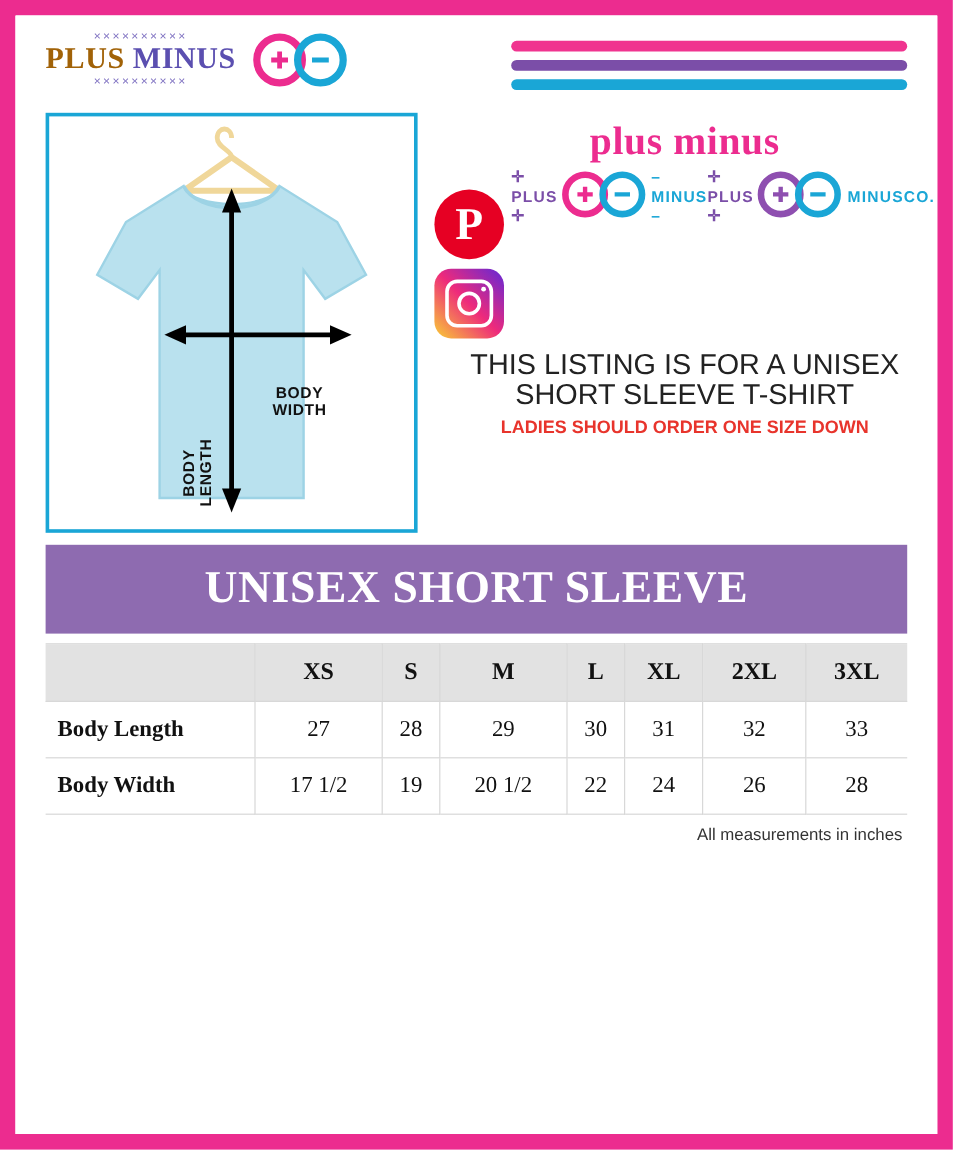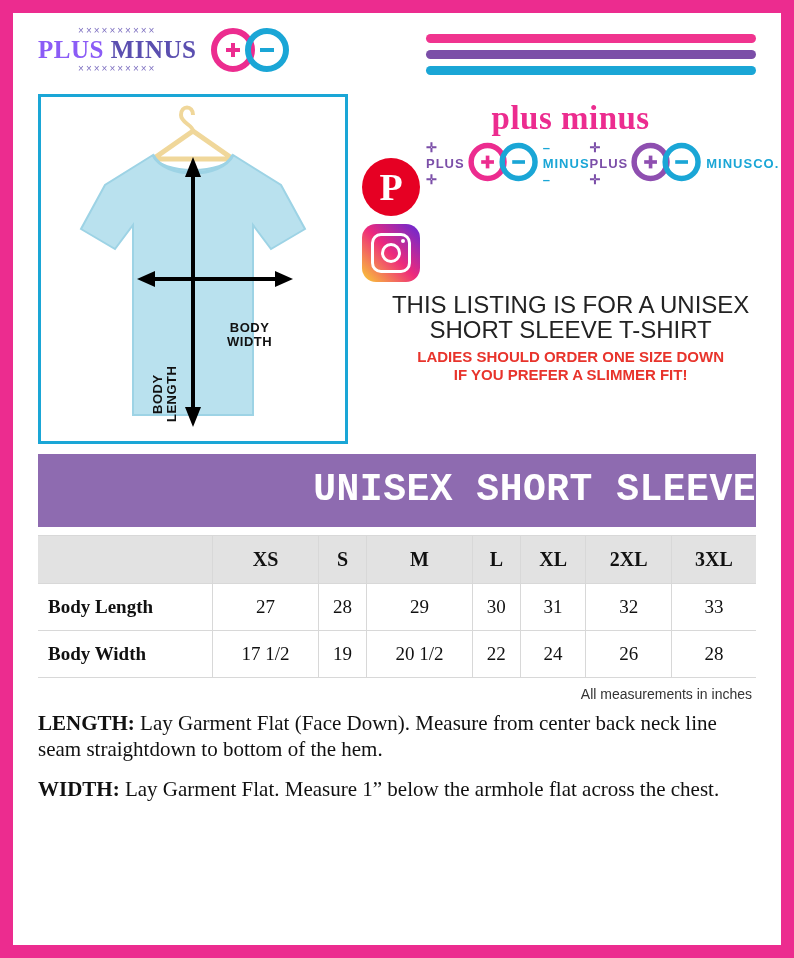--- a/index.html
+++ b/index.html
@@ -62,21 +62,21 @@
     line-height: 10px;
     font-family: "Liberation Sans", sans-serif;
   }
   .brand-words {
     font-family: "Liberation Serif", serif;
     font-weight: bold;
     font-size: 25px;
     letter-spacing: 0.5px;
     line-height: 28px;
   }
-  .brand-plus { color: #8b5cf6; }
+  .brand-plus { color: #a16207; }
   .brand-minus { color: #5b4fb0; }
 
   
   .infinity {
     position: relative;
     width: 84px;
     height: 46px;
   }
   .infinity svg { display: block; }
 
@@ -244,26 +244,26 @@
     color: #e8342c;
     line-height: 18px;
     font-family: "Liberation Sans", sans-serif;
   }
 
   
   .banner {
     margin: 10px 22px 0 22px;
     background: #8e6bb0;
     color: #ffffff;
-    text-align: right;
+    text-align: center;
     font-size: 38px;
     font-weight: bold;
     letter-spacing: 0.5px;
     padding: 14px 0 16px 0;
-    font-family: Liberation Mono, monospace;
+    font-family: Liberation Serif, serif;
   }
 
   
   .table-wrap {
     margin: 0 22px;
     padding-top: 8px;
   }
   table.size-table {
     width: 100%;
     border-collapse: collapse;
@@ -427,21 +427,20 @@
             <div class="handle-line blue">CO.</div>
           </div>
         </div>
 
         <div class="listing-text">
           <span>THIS LISTING IS FOR A UNISEX</span><br>
           <span>SHORT SLEEVE T-SHIRT</span>
         </div>
         <div class="ladies-text">
           <span>LADIES SHOULD ORDER ONE SIZE DOWN</span><br>
-          <span>IF YOU PREFER A SLIMMER FIT!</span>
         </div>
       </div>
     </div>
 
     <div class="banner">UNISEX SHORT SLEEVE</div>
 
     <div class="table-wrap">
       <table class="size-table">
         <thead>
           <tr>
@@ -474,23 +473,15 @@
             <td>22</td>
             <td>24</td>
             <td>26</td>
             <td>28</td>
           </tr>
         </tbody>
       </table>
       <div class="meas-note">All measurements in inches</div>
     </div>
 
-    <div class="measure-block">
-      <p>
-        <b>LENGTH:</b><span> Lay Garment Flat (Face Down). Measure from center back neck line seam straightdown to bottom of the hem.</span>
-      </p>
-      <p>
-        <b>WIDTH:</b><span> Lay Garment Flat. Measure 1” below the armhole flat across the chest.</span>
-      </p>
-    </div>
 
   </div>
 </div>
 
 </body></html>

